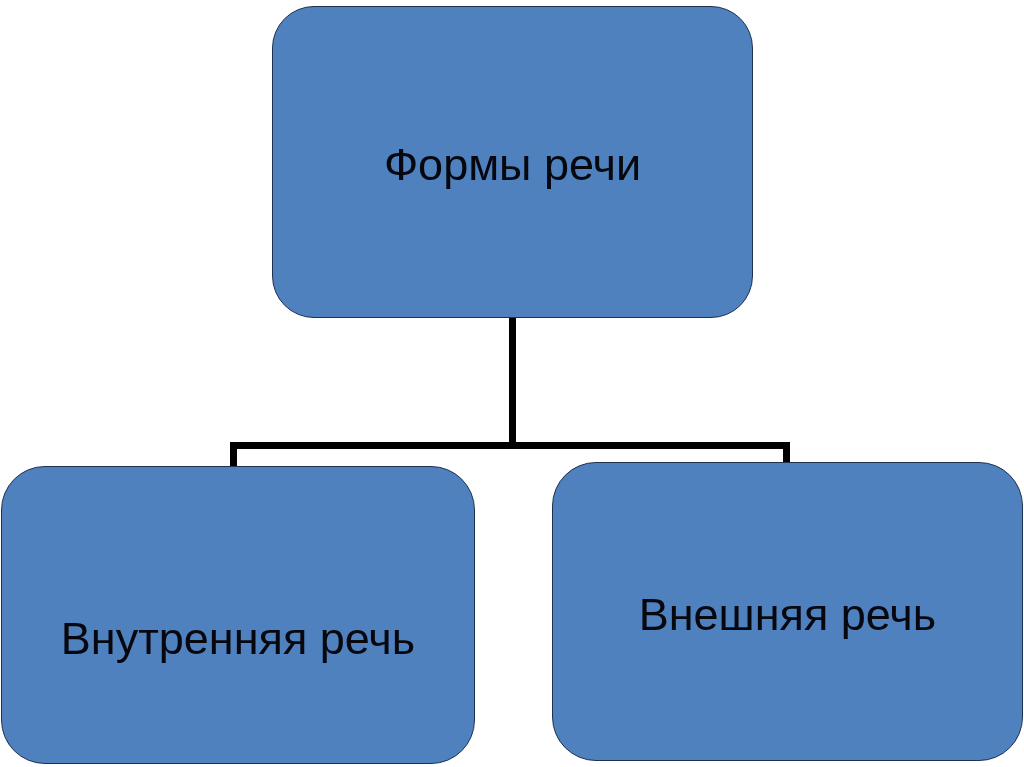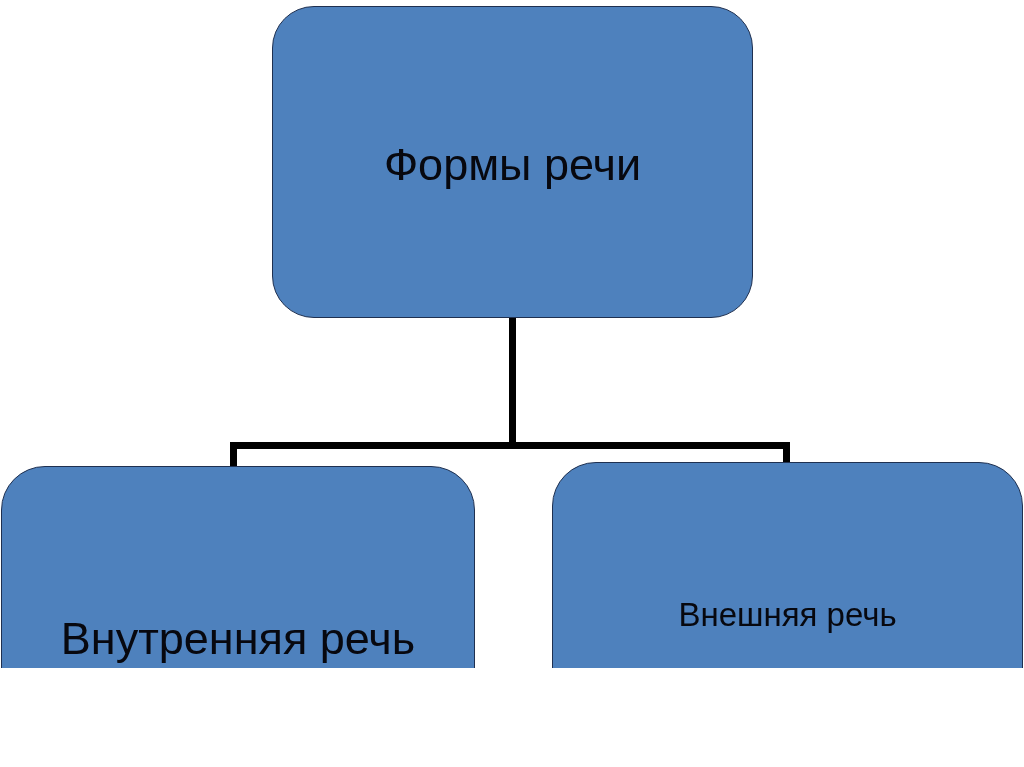--- a/index.html
+++ b/index.html
@@ -7,21 +7,21 @@
     padding: 0;
     background: #ffffff;
   }
   body {
     font-family: "Liberation Sans", sans-serif;
   }
 
   #canvas {
     position: relative;
     width: 1024px;
-    height: 668px;
+    height: 767px;
     background: #ffffff;
     overflow: hidden;
     text-align: center;
   }
 
   
   .node {
     position: absolute;
     box-sizing: border-box;
     background: #4e81bd;
@@ -70,21 +70,21 @@
 
   
   #node-outer {
     left: 552px;
     top: 462px;
     width: 471px;
     height: 299px;
     border-radius: 44px;
   }
   #node-outer .node-label {
-    font-size: 33px;
+    font-size: 45px;
     transform: translateY(3px);
   }
 
   
   .connector {
     position: absolute;
     background: #000000;
   }
 
   

